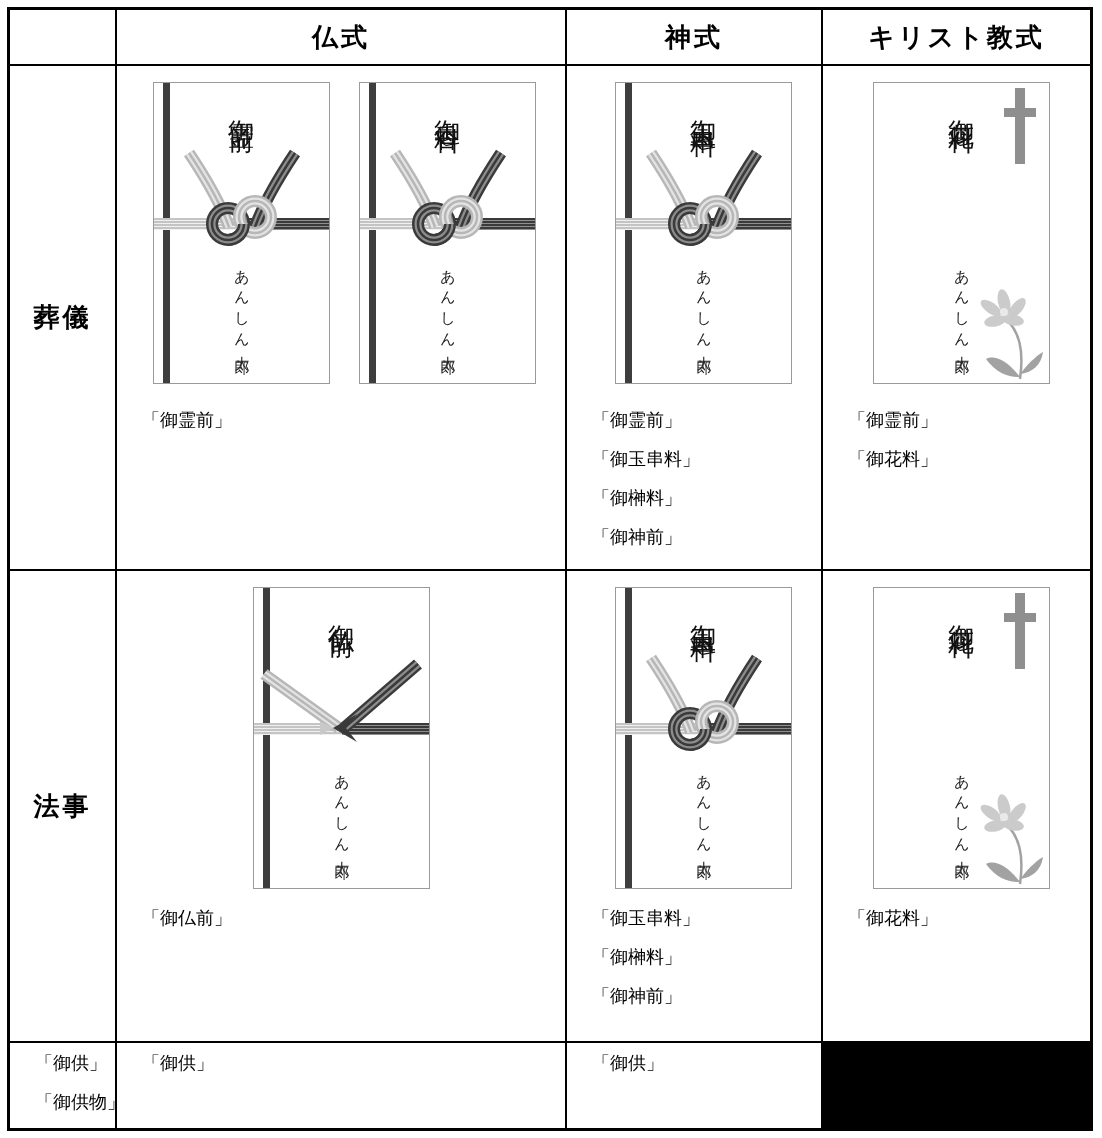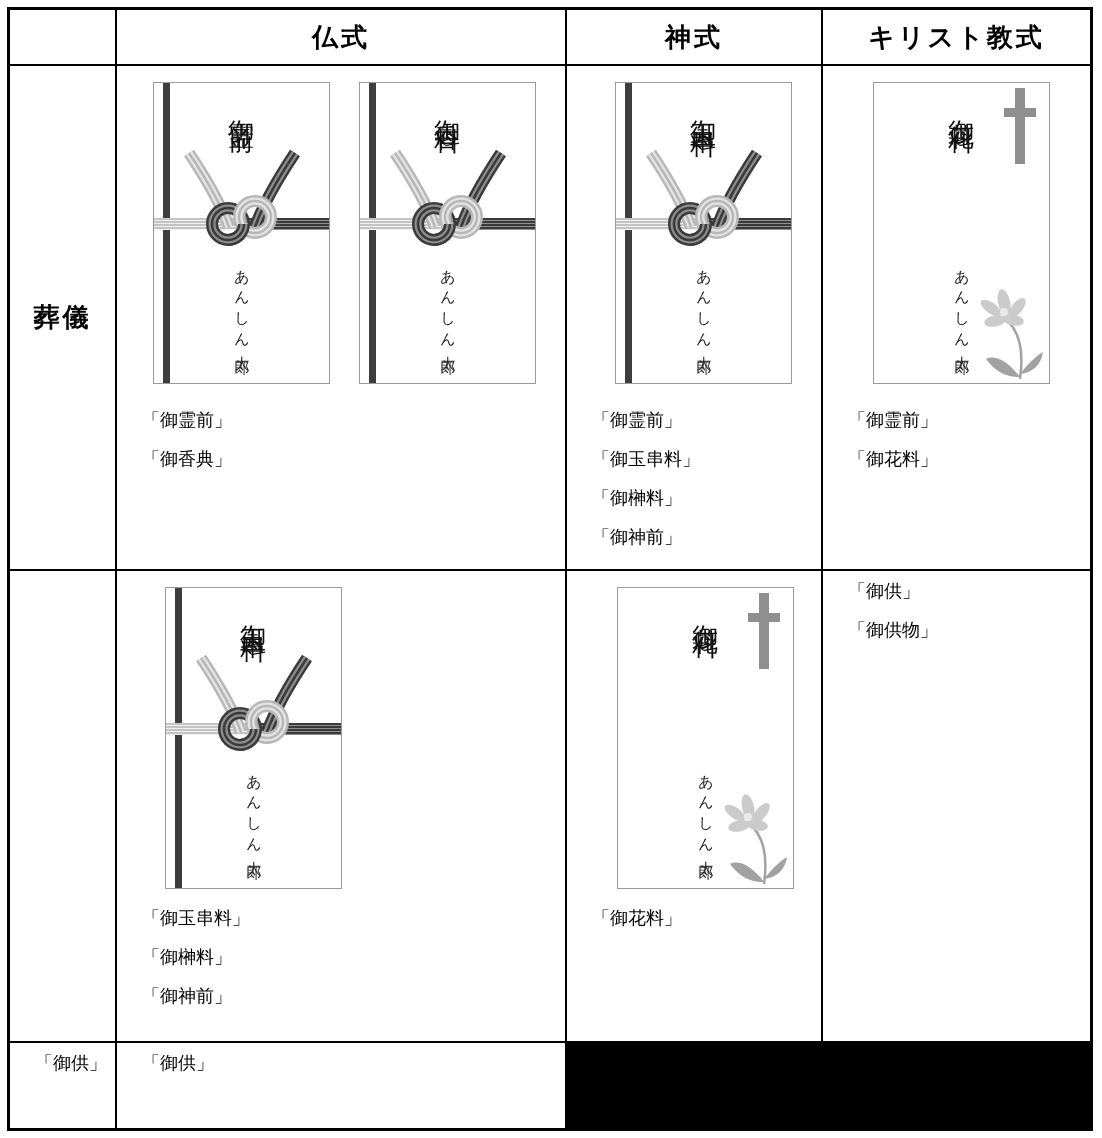--- a/index.html
+++ b/index.html
@@ -135,21 +135,20 @@
                 <path d="M61,105 a16,16 0 0 0 16,-16" stroke="#3a3a3a" stroke-width="2.5"></path>
             </g>
           </svg>
           <div class="env-title">御香料</div>
           <div class="env-name">あんしん太郎</div>
         </div>
 
       </div>
       <div class="lines">
         <div>「御霊前」</div>
-        <div>「御香典」</div>
       </div>
     </div>
 
     <div class="cell c-fs">
       <div class="env-row">
         <div class="envelope">
           <div class="stripe"></div>
           <div class="band silver"></div>
           <div class="band dark"></div>
           <svg class="knot" width="150" height="112" viewBox="0 0 150 112">
@@ -203,20 +202,23 @@
           <div class="env-title">御花料</div>
           <div class="env-name">あんしん太郎</div>
         </div>
       </div>
       <div class="lines">
         <div>「御霊前」</div>
         <div>「御花料」</div>
       </div>
     </div>
 
+    <div class="cell rowlbl">
+        <span>法事</span>
+      </div>
 
     <div class="cell c-mb">
       <div class="env-row">
         <div class="envelope">
           <div class="stripe"></div>
           <div class="band silver"></div>
           <div class="band dark"></div>
           <svg class="knotB" width="175" height="120" viewBox="0 0 175 120">
             <g fill="none">
               <path d="M10,36 L85,90" stroke="#b7b7b7" stroke-width="12"></path>
@@ -225,20 +227,23 @@
               <path d="M90,90 L164,26" stroke="#3a3a3a" stroke-width="12"></path>
                 <path d="M90,90 L164,26" stroke="#8d8d8d" stroke-width="7"></path>
                 <path d="M90,90 L164,26" stroke="#3a3a3a" stroke-width="2.5"></path>
             </g>
             <path d="M79,90 L66,83 L66,97 Z" fill="#c9c9c9"></path>
             <path d="M103,76 L79,90 L103,104 L92,90 Z" fill="#3a3a3a"></path>
           </svg>
           <div class="env-title">御仏前</div>
           <div class="env-name">あんしん太郎</div>
         </div>
+      </div>
+      <div class="lines">
+        <div>「御仏前」</div>
       </div>
     </div>
 
     <div class="cell c-ms">
       <div class="env-row">
         <div class="envelope">
           <div class="stripe"></div>
           <div class="band silver"></div>
           <div class="band dark"></div>
           <svg class="knot" width="150" height="112" viewBox="0 0 150 112">

